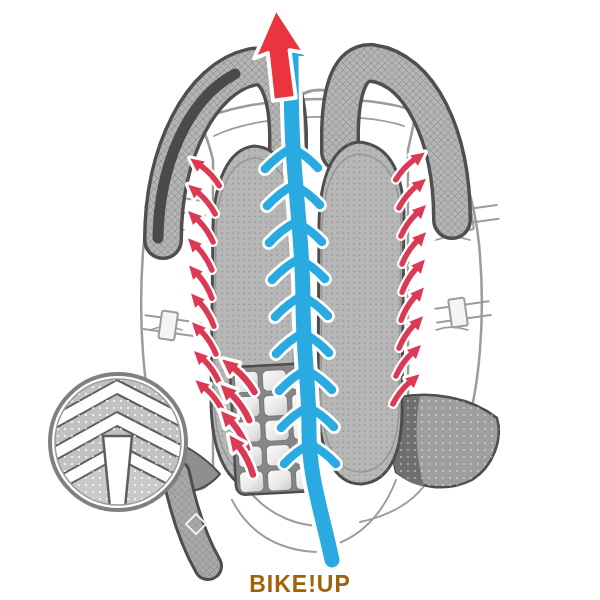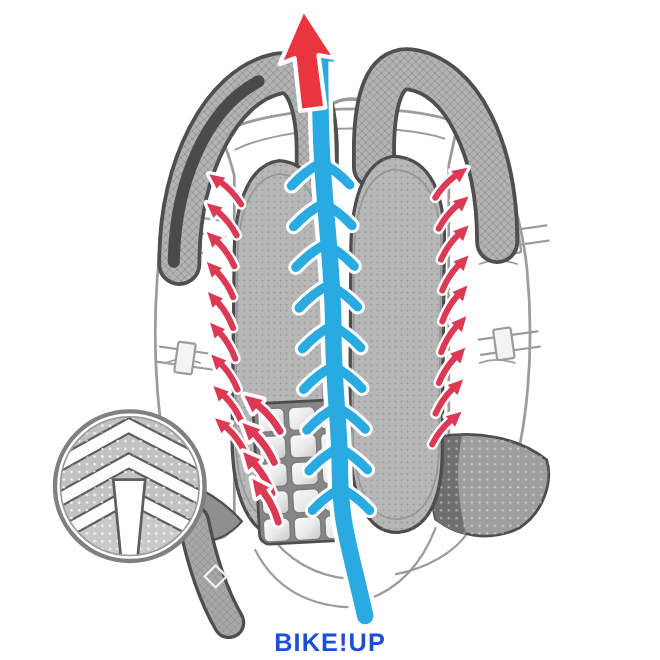--- a/index.html
+++ b/index.html
@@ -2,21 +2,21 @@
 <html><head>
 <meta charset="utf-8">
 <title>Diagram</title>
 <style>
   html,body{margin:0;padding:0;background:#fff;}
   body{width:600px;height:600px;overflow:hidden;font-family:"Liberation Sans",sans-serif;}
   .stage{position:relative;width:600px;height:600px;background:#fff;}
   svg{display:block;}
   .watermark{
     position:absolute;left:0;right:0;bottom:2px;text-align:center;
-    font-weight:bold;font-size:23px;letter-spacing:1px;color:#1d4ed8;
+    font-weight:bold;font-size:23px;letter-spacing:1px;color:#a16207;
     font-family:"Liberation Sans",sans-serif;user-select:none;
   }
 </style>
 </head>
 <body>
 
 <div class="stage">
 <svg width="600" height="600" viewBox="0 0 600 600" xmlns="http://www.w3.org/2000/svg">
   <defs>
     <pattern id="padDots" width="5.5" height="5.5" patternUnits="userSpaceOnUse">

